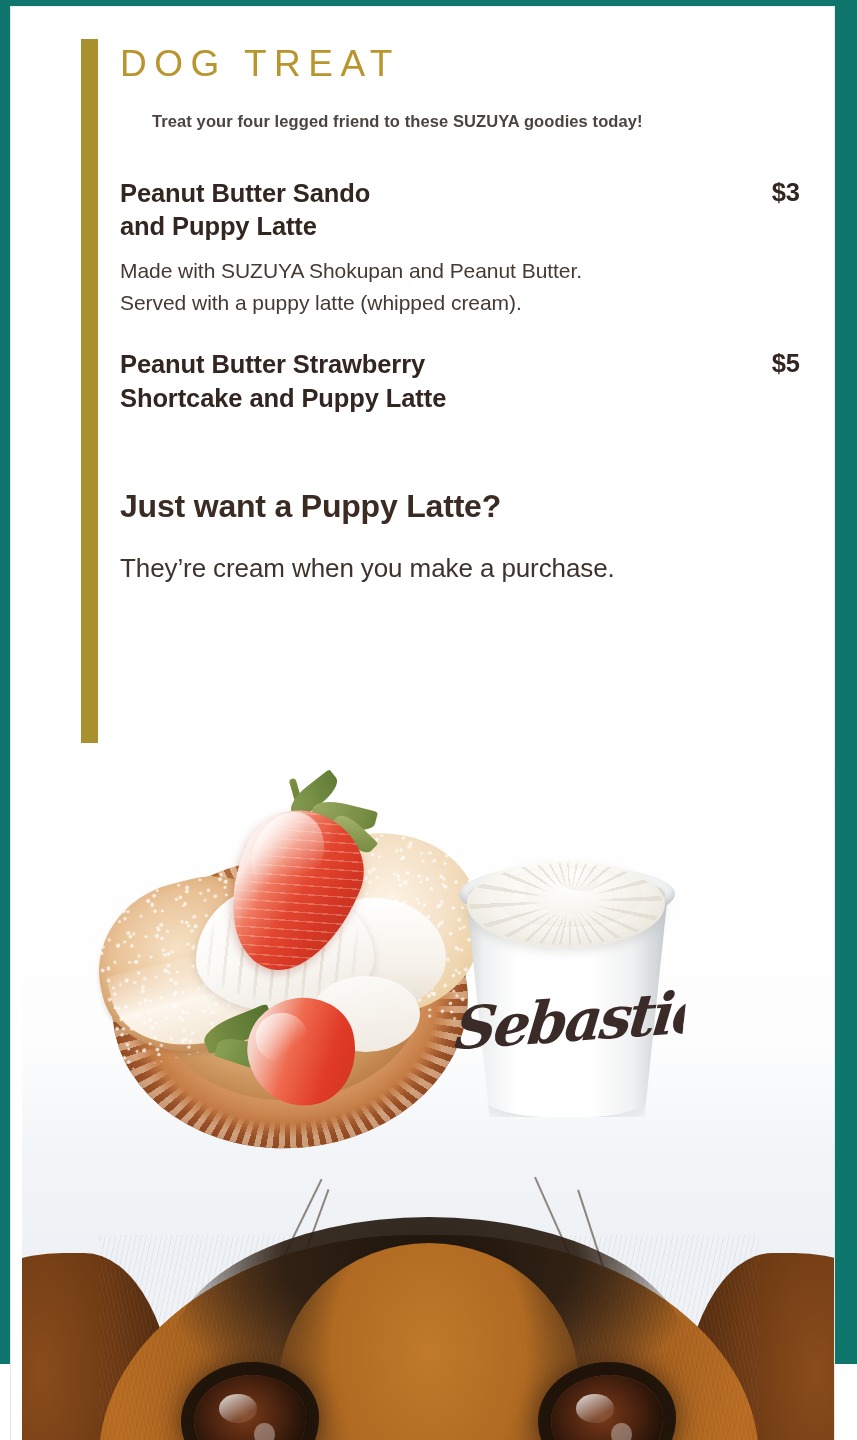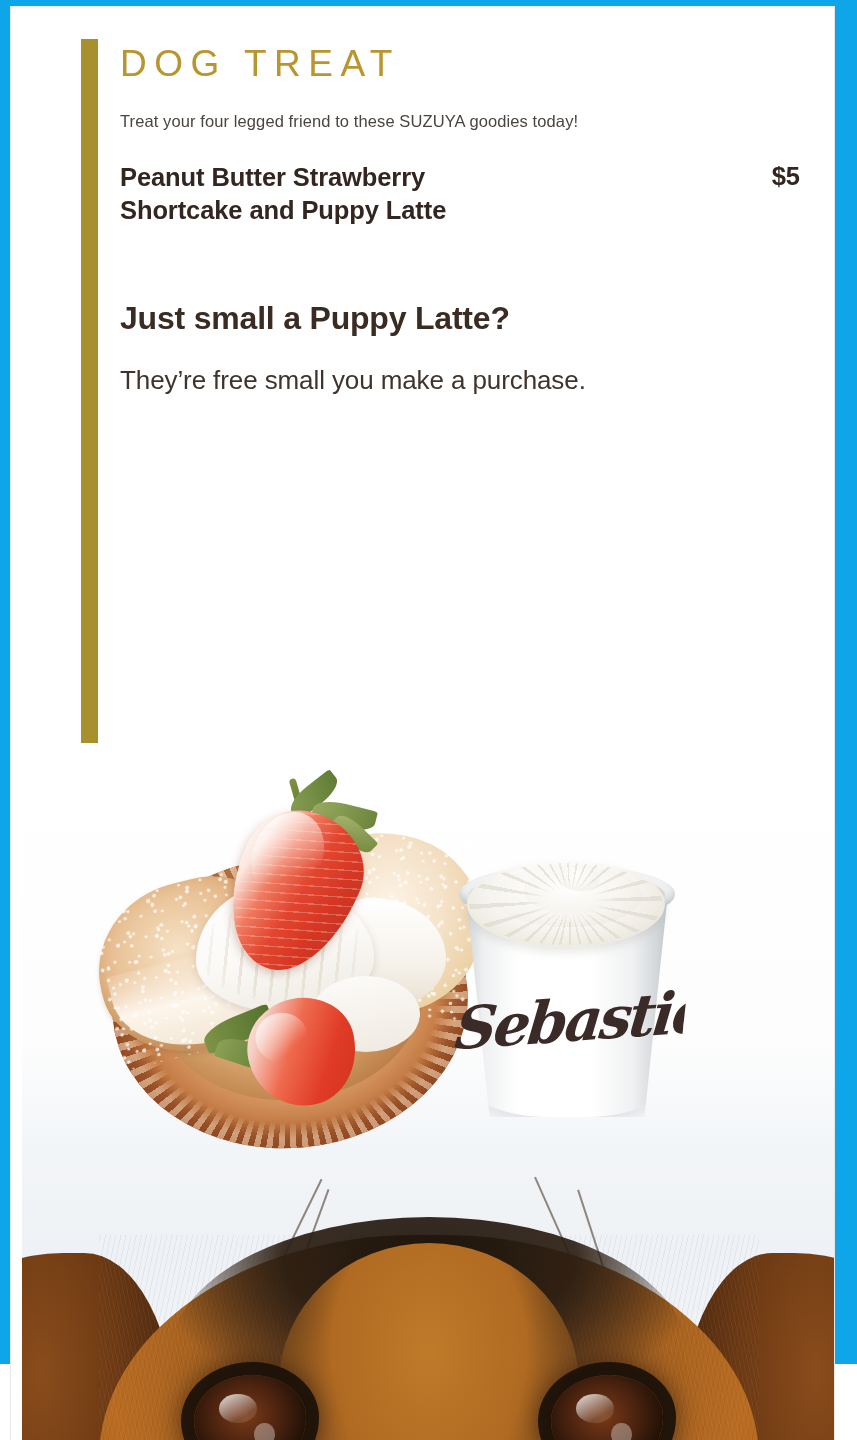--- a/index.html
+++ b/index.html
@@ -9,21 +9,21 @@
     height: 1440px;
     background: #ffffff;
     font-family: "Liberation Sans", sans-serif;
     overflow: hidden;
   }
 
   #page {
     position: relative;
     width: 857px;
     height: 1364px;
-    background: #0ea5e9;
+    background: #0f766e;
   }
 
   
   #card {
     position: absolute;
     left: 10px;
     top: 6px;
     width: 825px;
     height: 1434px;
     background: #ffffff;
@@ -56,23 +56,24 @@
     font-size: 37px;
     font-weight: 400;
     letter-spacing: 7.5px;
     color: #b9952e;
     line-height: 1.15;
   }
 
   #subtitle {
     margin-top: 26px;
     font-size: 16.5px;
-    font-weight: 400;
+    font-weight: 700;
     color: #4b4440;
     letter-spacing: .1px;
+    margin-left: 32px;
   }
 
   .menu-item { margin-top: 30px; }
   .menu-item.first { margin-top: 46px; }
 
   .item-head {
     display: flex;
     justify-content: space-between;
     align-items: flex-start;
   }
@@ -410,33 +411,44 @@
   <div id="card">
 
     <div id="gold-bar"></div>
 
     <div id="content">
 
       <h1 id="title">DOG TREAT</h1>
 
       <p id="subtitle">Treat your four legged friend to these SUZUYA goodies today!</p>
 
+      <div class="menu-item first">
+        <div class="item-head">
+          <div class="item-name">
+            <span>Peanut Butter Sando</span><br>
+            <span>and Puppy Latte</span>
+          </div>
+          <div class="item-price">$3</div>
+        </div>
+        <div class="item-desc" style="white-space:pre-line">Made with SUZUYA Shokupan and Peanut Butter.
+Served with a puppy latte (whipped cream).</div>
+      </div>
 
       <div class="menu-item">
         <div class="item-head">
           <div class="item-name">
             <span>Peanut Butter Strawberry</span><br>
             <span>Shortcake and Puppy Latte</span>
           </div>
           <div class="item-price">$5</div>
         </div>
       </div>
 
-      <h2 id="free-heading">Just small a Puppy Latte?</h2>
-      <p id="free-note">They’re free small you make a purchase.</p>
+      <h2 id="free-heading">Just want a Puppy Latte?</h2>
+      <p id="free-note">They’re cream when you make a purchase.</p>
 
     </div>
 
     <div id="photos">
 
       <div id="shortcake">
         <div class="sc-doily"></div>
         <div class="sc-doily-ridges"></div>
         <div class="sc-tray-inner"></div>
         <div class="sc-pancake-right"></div>

